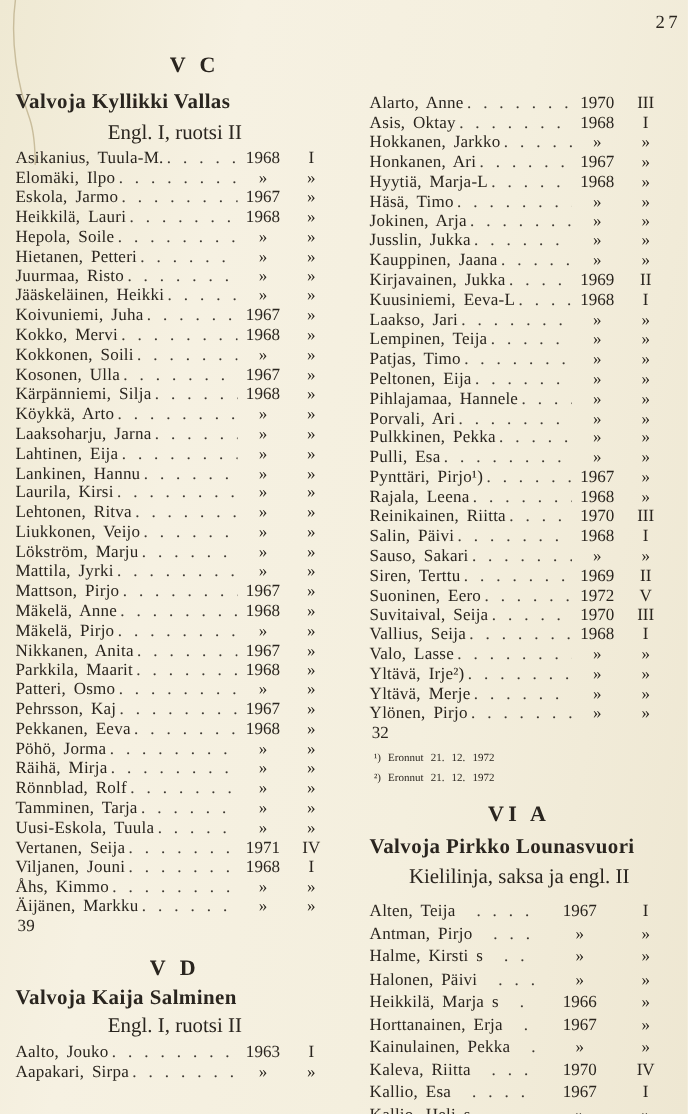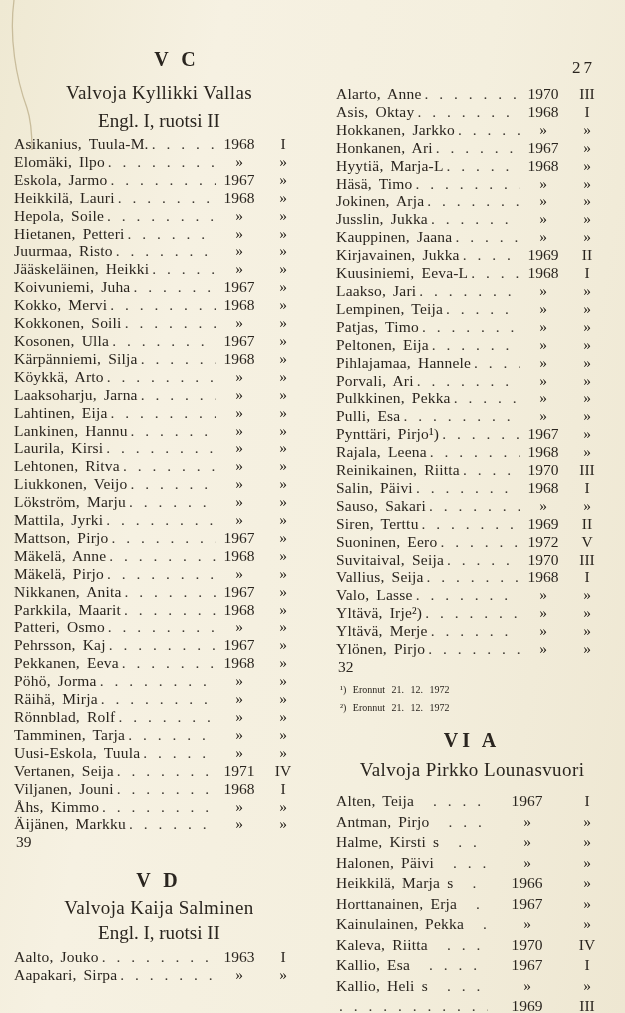--- a/index.html
+++ b/index.html
@@ -9,34 +9,34 @@
     font-family:"Liberation Serif","DejaVu Serif",serif;
     color:#2a251f;
     overflow:hidden;
     position:relative;
   }
   .page {
     position:absolute; inset:0;
     background:linear-gradient(100deg,#efe9d3 0%,#f6f1e2 28%,#f4efde 62%,#eee7d2 100%);
   }
   .page-number {
-    position:absolute; top:10px; right:30px;
-    font-size:17px; letter-spacing:3px;margin-top:48px;
+    position:absolute; top:10px; right:6px;
+    font-size:17px; letter-spacing:3px;
   }
   .col { position:absolute; top:0; }
   .col-left  { left:14px;  width:290px; }
   .col-right { left:336px; width:272px;margin-top:36px; }
 
   .section-title {
     font-weight:bold; font-size:20px; line-height:22px;
     text-align:center; letter-spacing:4px;
   }
   .supervisor {
-    font-weight:normal; font-size:19px; line-height:22px;
-    text-align:center; letter-spacing:0.4px;
+    font-weight:bold; font-size:19px; line-height:22px;
+    text-align:left; letter-spacing:0.4px;
   }
   .subtitle {
     font-size:19px; line-height:22px; text-align:center;
   }
 
   .row {
     display:flex; align-items:baseline;
     line-height:17.9px; font-size:15.5px;
     white-space:nowrap;
   }
@@ -546,20 +546,21 @@
       </div>
     <div class="count vdc-count">32</div>
 
     <div class="footnotes">
       <div class="footnote">¹) Eronnut 21. 12. 1972</div>
       <div class="footnote">²) Eronnut 21. 12. 1972</div>
     </div>
 
     <div class="section-title via-title">VI A</div>
     <div class="supervisor via-sup">Valvoja Pirkko Lounasvuori</div>
+    <div class="subtitle via-sub">Kielilinja, saksa ja engl. II</div>
     <div class="list via-list list-via">
         <div class="row">
           <span class="name">Alten, Teija</span>
           <span class="leader">. . . . . . . . . . . . . . . . . . . . . . . . . . . . . . . . . . . . . . . .</span>
           <span class="year">1967</span>
           <span class="grade">I</span>
         </div>
         <div class="row">
           <span class="name">Antman, Pirjo</span>
           <span class="leader">. . . . . . . . . . . . . . . . . . . . . . . . . . . . . . . . . . . . . . . .</span>

